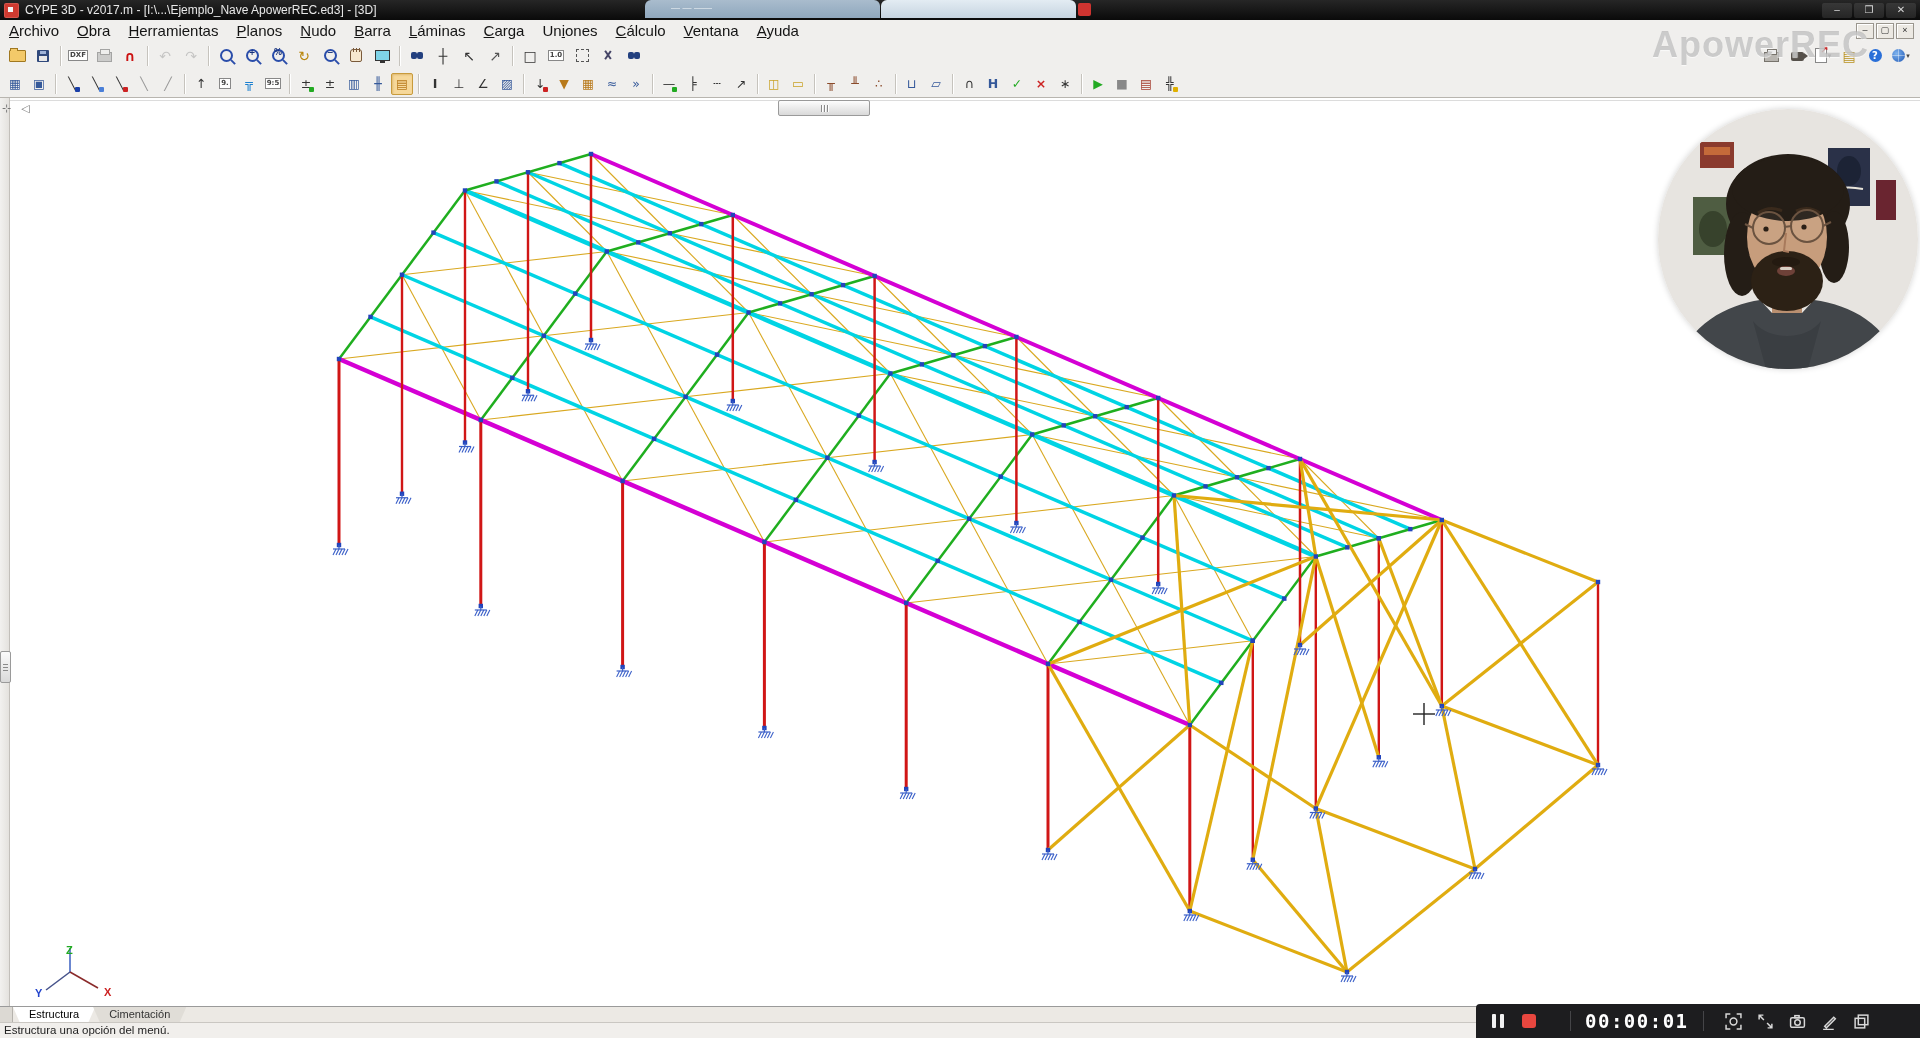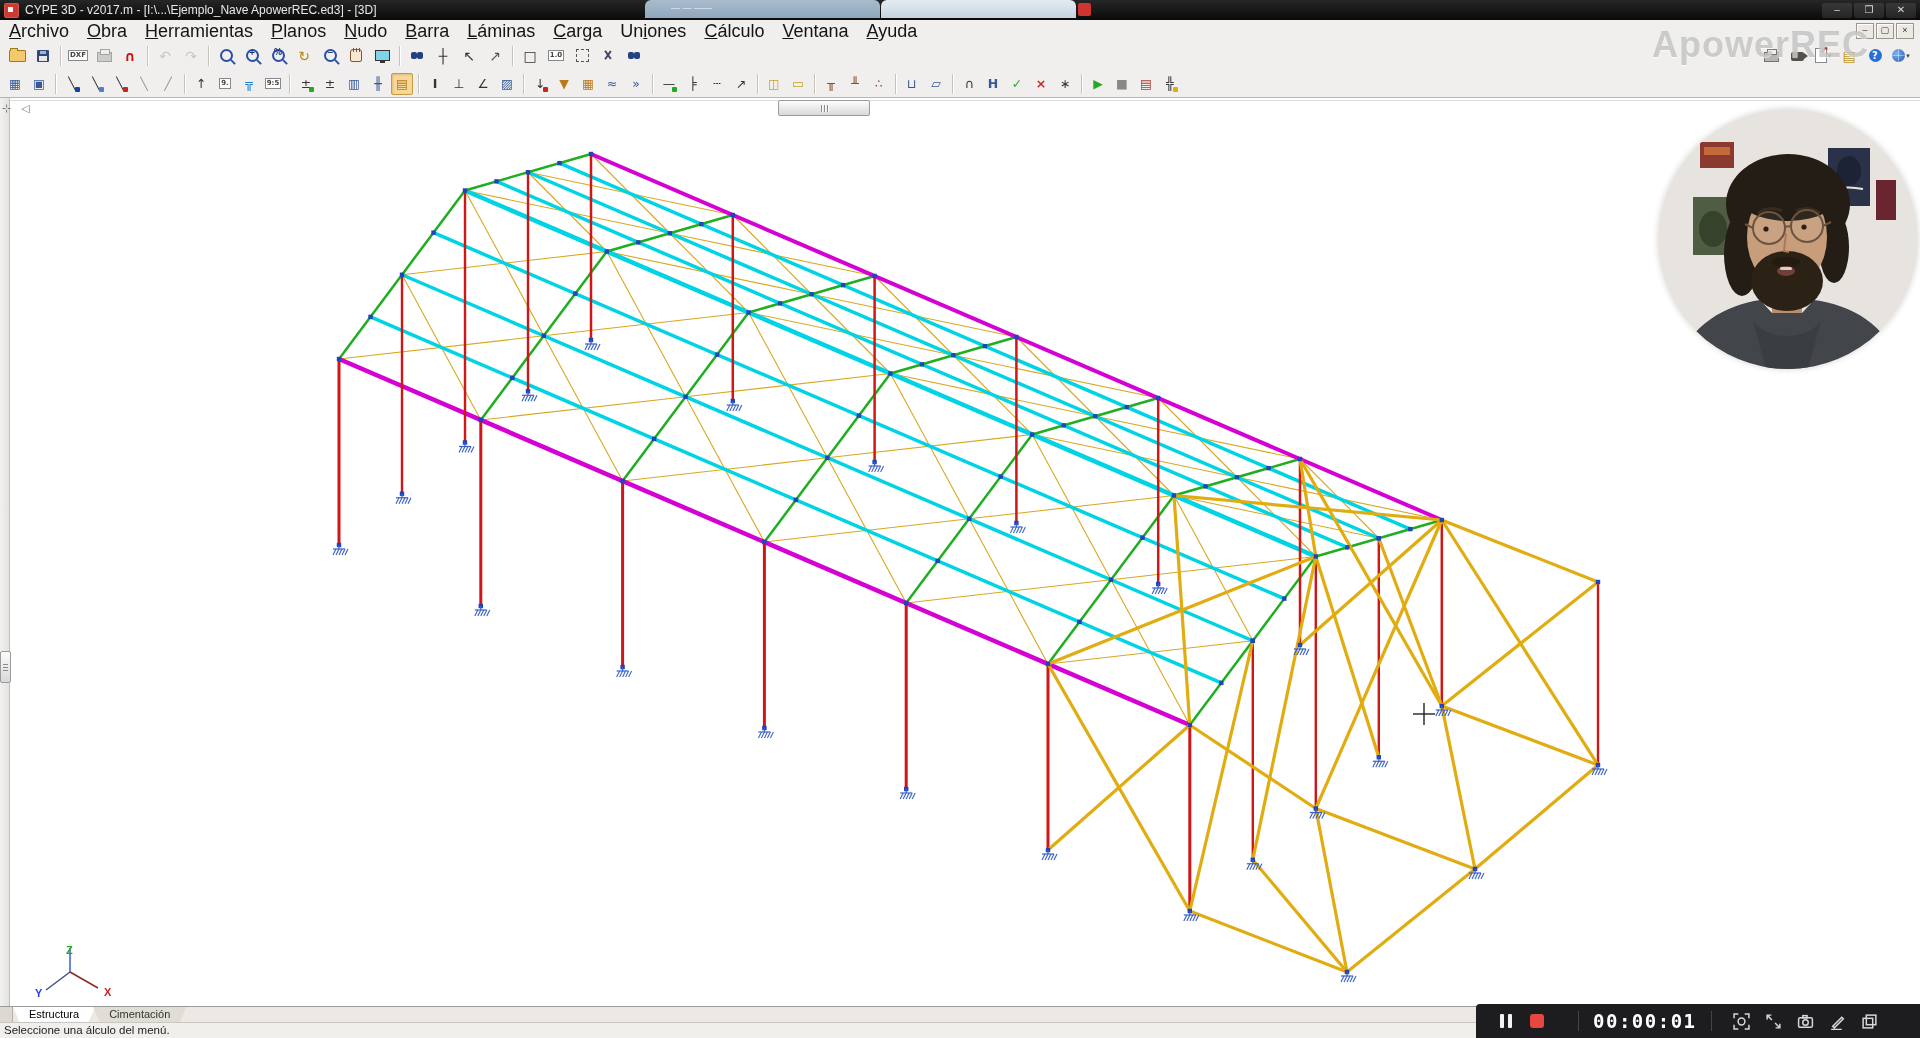--- a/index.html
+++ b/index.html
@@ -15,21 +15,21 @@
   .win-btns{margin-left:auto;display:flex;gap:2px;padding-right:4px;}
   .win-btn{width:30px;height:15px;border-radius:2px;background:rgba(255,255,255,.10);
     color:#d8d8d8;font-size:10px;line-height:14px;text-align:center;cursor:default;}
   .frag{position:absolute;top:0;height:18px;border-radius:6px 6px 0 0;z-index:5;}
   .frag-a{left:645px;width:235px;background:linear-gradient(#a9bccd,#8fa7bd);}
   .frag-a:after{content:"— — ——";color:#ffffffbb;font-size:9px;line-height:17px;padding-left:26px;display:block;filter:blur(.4px);}
   .frag-b{left:881px;width:195px;background:linear-gradient(#e3ecf3,#c6d4e0);}
   .frag-dot{position:absolute;left:1078px;top:3px;width:13px;height:13px;background:#cf3430;border-radius:2px;z-index:5;}
   
   .menubar{position:absolute;left:0;top:20px;width:1920px;height:21px;background:#f0efed;
-    border-bottom:1px solid #d9d6d0;display:flex;align-items:center;font-size:18px;color:#141414;z-index:3;}
+    border-bottom:1px solid #d9d6d0;display:flex;align-items:center;font-size:15px;color:#141414;z-index:3;}
   .menu-item{padding:0 9px;line-height:20px;cursor:default;}
   .menu-item u{text-decoration:underline;}
   .mdi{position:absolute;right:6px;top:23px;display:flex;gap:2px;z-index:6;}
   .mdi span{width:16px;height:14px;background:#ece9e3;border:1px solid #9a968e;
     box-shadow:inset 1px 1px 0 #fff;font-size:9px;line-height:12px;text-align:center;color:#333;}
   
   .toolbar{position:absolute;left:0;width:1920px;background:#f0efed;display:flex;align-items:center;z-index:3;}
   .tb1{top:41px;height:29px;border-bottom:1px solid #dedbd5;padding-left:4px;}
   .tb2{top:70px;height:27px;border-bottom:1px solid #b8b5af;padding-left:3px;}
   .ticon{width:22px;height:22px;margin:0 1px;display:flex;align-items:center;justify-content:center;
@@ -94,21 +94,21 @@
   .tabbar{position:absolute;left:0;top:1006px;width:1920px;height:16px;background:#ece9e4;border-top:1px solid #9a9a9a;
     display:flex;align-items:stretch;z-index:3;}
   .tabstub{width:12px;background:#dcd9d3;border-right:1px solid #b5b2ac;}
   .tab{padding:0 16px;font-size:11px;line-height:15px;color:#333;background:#e0ddd7;
     clip-path:polygon(0 0,100% 0,calc(100% - 7px) 100%,7px 100%);margin-right:-2px;cursor:default;}
   .tab.active{background:#fff;color:#000;text-align:right;}
   .statusbar{position:absolute;left:0;top:1022px;width:1920px;height:16px;background:#f1efec;
     border-top:1px solid #cac7c2;font-size:11.5px;color:#222;line-height:15px;padding-left:4px;z-index:3;}
   
   .recorder{position:absolute;left:1476px;top:1004px;width:444px;height:34px;background:#1d1d1f;
-    border-radius:4px 0 0 0;display:flex;align-items:center;z-index:40;padding-left:24px;box-sizing:border-box;}
+    border-radius:4px 0 0 0;display:flex;align-items:center;z-index:40;padding-left:16px;box-sizing:border-box;}
   .rec-pause{display:flex;gap:4px;margin-right:18px;cursor:default;}
   .rec-pause i{width:4px;height:14px;background:#f2f2f2;border-radius:1px;}
   .rec-stop{width:14px;height:14px;border-radius:3px;margin-right:20px;cursor:default;}
   .rec-div{width:1px;height:20px;background:#454548;margin:0 14px;}
   .rec-time{font-family:"DejaVu Sans Mono",monospace;font-size:19px;font-weight:bold;color:#fff;letter-spacing:1.5px;}
   .rec-ic{width:22px;height:22px;display:flex;align-items:center;justify-content:center;margin:0 5px;cursor:default;}
 </style>
 </head>
 <body>
 
@@ -730,21 +730,21 @@
     </svg>
 </div>
 
 <div class="tabbar">
   <div class="tabstub"></div>
   <div class="tab active">Estructura</div>
   <div class="tab">Cimentación</div>
 </div>
 
 <div class="statusbar">
-  <span>Seleccione una álculo del menú.</span>
+  <span>Estructura una opción del menú.</span>
 </div>
 
 <div class="recorder" id="recorder">
   <div class="rec-pause">
       <i></i>
       <i></i>
     </div>
   <div class="rec-stop" id="recstop" style="background: rgb(232, 71, 63);"></div>
   <div class="rec-div"></div>
   <div class="rec-time">00:00:01</div>

